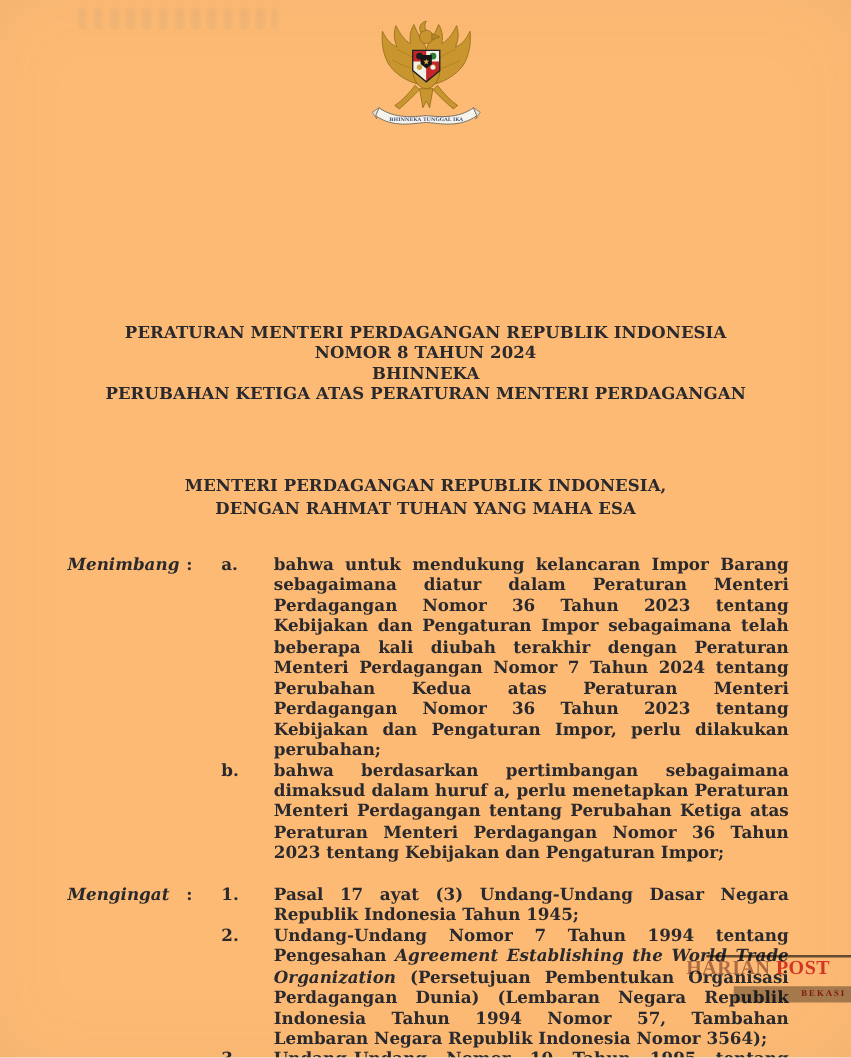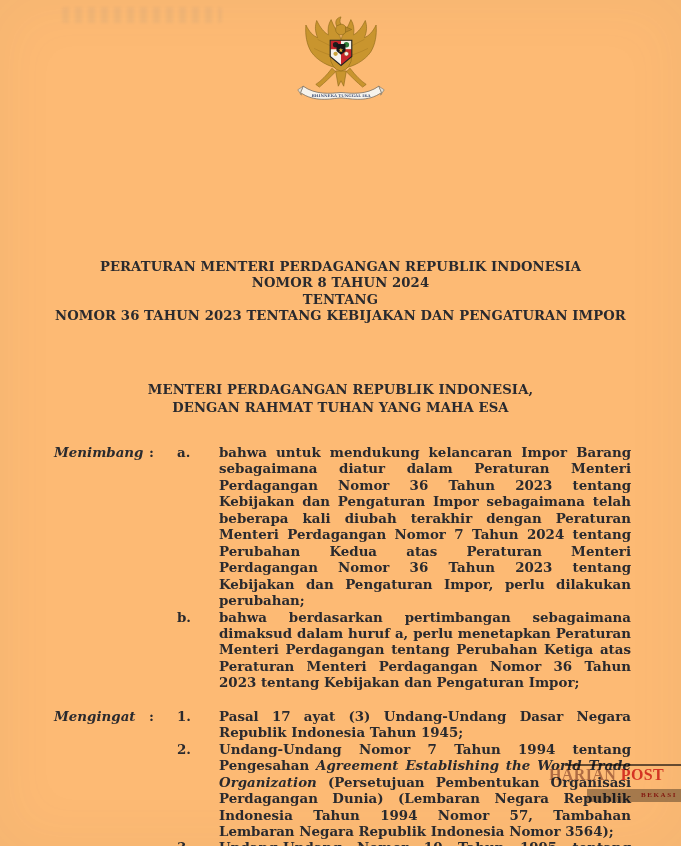--- a/index.html
+++ b/index.html
@@ -107,22 +107,22 @@
         <path d="M8,80 L2,84 L6,90 L5,87 Z" fill="#e4e0d6" stroke="#6b665d" stroke-width="0.6"></path>
         <path d="M92,80 L98,84 L94,90 L95,87 Z" fill="#e4e0d6" stroke="#6b665d" stroke-width="0.6"></path>
         <text x="50" y="91.5" text-anchor="middle" font-size="4.4" fill="#46587e" font-weight="bold">BHINNEKA TUNGGAL IKA</text>
       </g>
     </svg>
   </div>
 
   <div class="title-block">
     <div>PERATURAN MENTERI PERDAGANGAN REPUBLIK INDONESIA</div>
     <div>NOMOR 8 TAHUN 2024</div>
-    <div>TENTANG</div>
-    <div>NOMOR 36 TAHUN 2023 TENTANG KEBIJAKAN DAN PENGATURAN IMPOR</div>
+    <div>BHINNEKA</div>
+    <div>PERUBAHAN KETIGA ATAS PERATURAN MENTERI PERDAGANGAN</div>
   </div>
 
   <div class="center-line invocation">DENGAN RAHMAT TUHAN YANG MAHA ESA</div>
   <div class="center-line authority">MENTERI PERDAGANGAN REPUBLIK INDONESIA,</div>
 
   <div class="body-sections">
 
     <section class="clause">
       <div class="clabel">Menimbang</div>
       <div class="ccolon">:</div>

